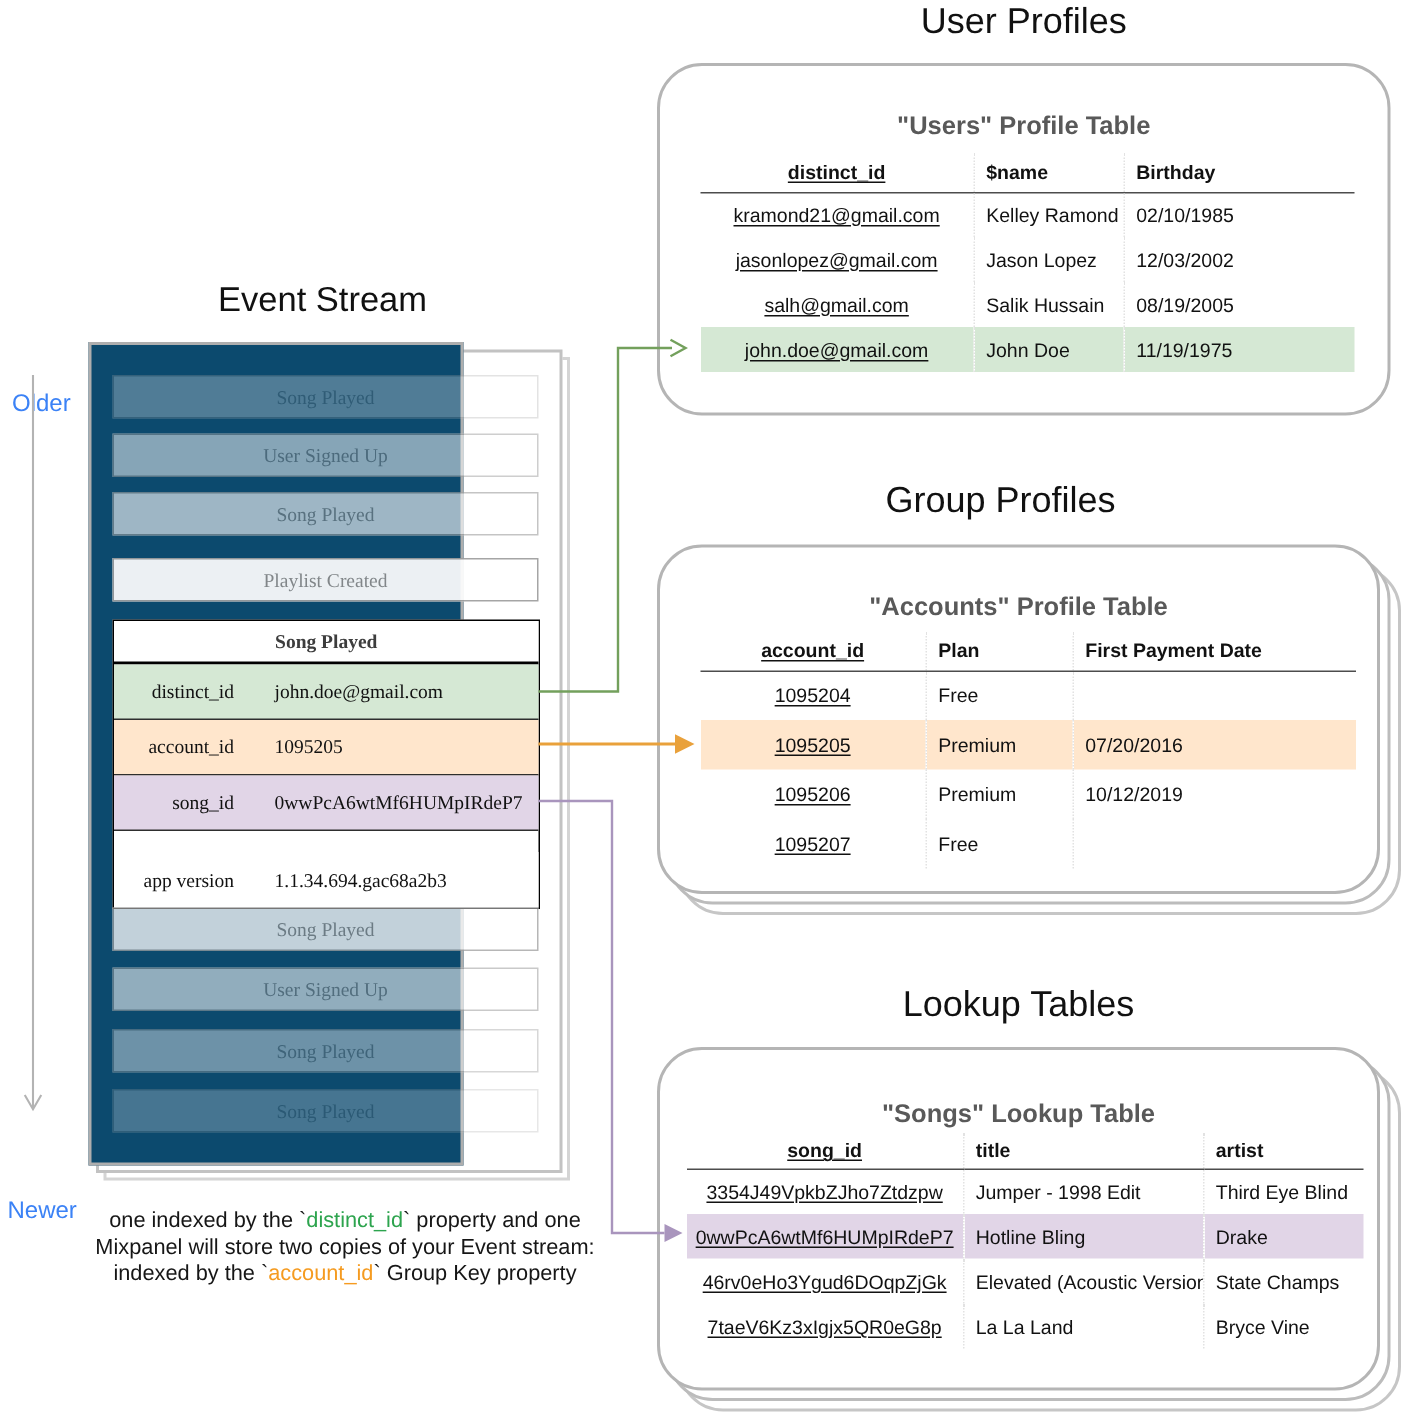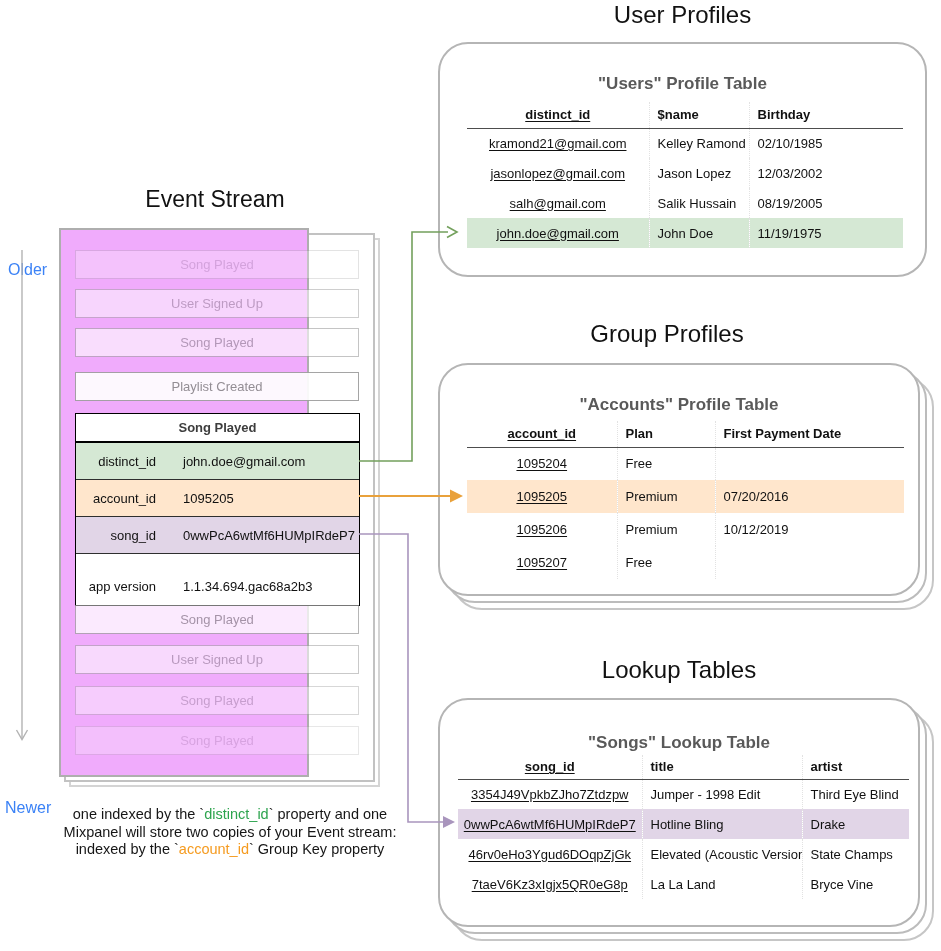--- a/index.html
+++ b/index.html
@@ -17,21 +17,21 @@
   
   .axis-label { position:absolute; color:#3b82f6; font-size:16px;margin-top:40px; }
   .lbl-older { left:8px; top:221px; }
   .lbl-newer { left:5px; top:759px; }
 
   
   .stack { position:absolute; background:#fff; border:2px solid #c9c9c9; }
   .es-s2 { left:69px; top:238px; width:311px; height:549px; border-color:#d4d4d4; }
   .es-s1 { left:64px; top:233px; width:311px; height:549px; border-color:#c2c2c2; }
   .es-box { position:absolute; left:59px; top:228px; width:250px; height:549px;
-            background:#f0abfc; border:2px solid #aeaeae; }
+            background:#0c4a6e; border:2px solid #aeaeae;font-family:Liberation Serif, serif; }
 
   .ev { position:absolute; left:14px; width:284px; height:29px; background:#fff;
         border:1px solid #9e9e9e; color:#8c8c8c; font-size:13px;
         display:flex; align-items:center; justify-content:center; }
   .o28{opacity:.28}.o50{opacity:.5}.o60{opacity:.6}.o92{opacity:.92}
   .o75{opacity:.75}.o55{opacity:.55}.o40{opacity:.4}.o24{opacity:.24}
   .evb0{top:20px}.evb1{top:59px}.evb2{top:98px}.evb3{top:142px}
   .eva0{top:375px}.eva1{top:415px}.eva2{top:456px}.eva3{top:496px}
 
   

